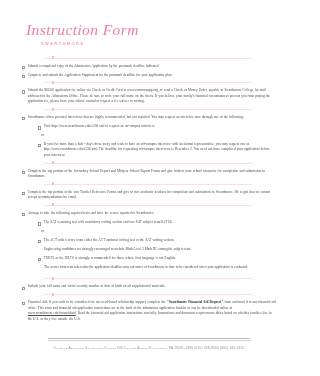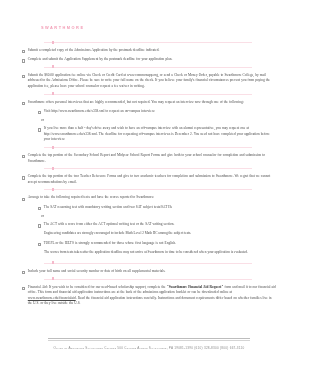--- a/index.html
+++ b/index.html
@@ -108,20 +108,21 @@
     color:#8c8c8c;
     font-variant:small-caps;
   }
 </style>
 </head>
 <body>
 
 <div class="page">
 
   <div class="header">
+    <div class="title">Instruction Form</div>
     <div class="wordmark">SWARTHMORE</div>
   </div>
 
   <div style="height:12px"></div>
 
   <div class="body" id="body-root">
       <div class="rule"></div>
       <div class="block">
         <div class="item">
           <span class="cb"></span>

